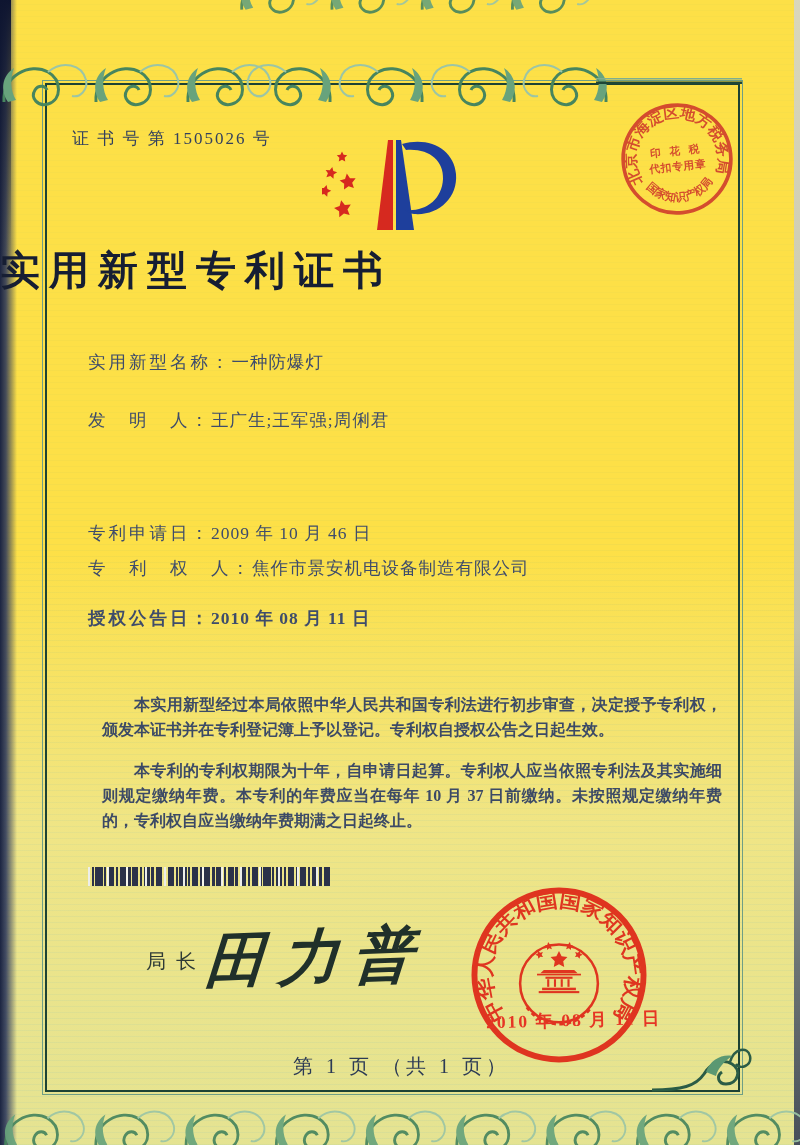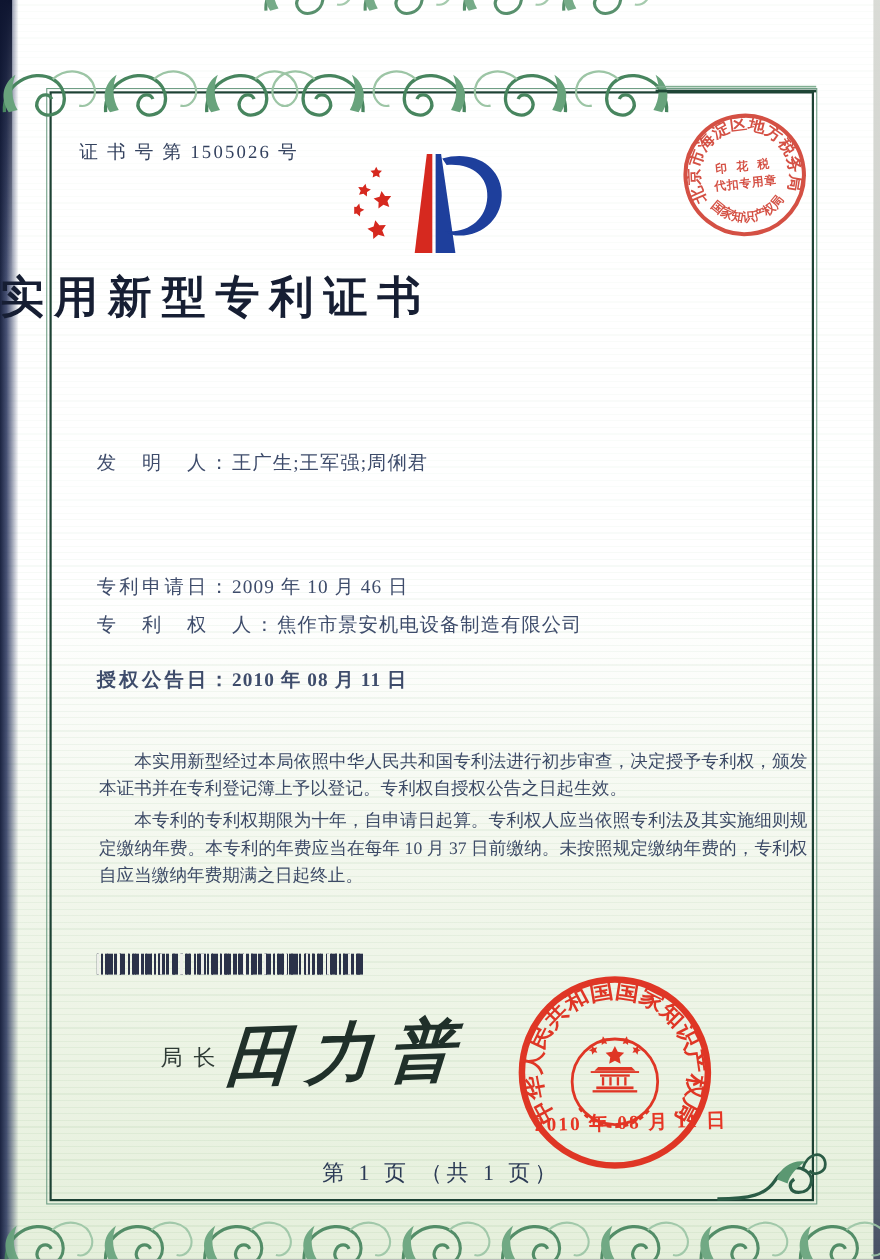--- a/index.html
+++ b/index.html
@@ -1,18 +1,18 @@
 <!DOCTYPE html>
 <html><head>
 <meta charset="utf-8">
 <style>
   html,body{margin:0;padding:0;background:#888;}
   .photo{
     position:relative;width:800px;height:1145px;overflow:hidden;
-    background:#ffffff;
+    background:#fde047;
     font-family:"Liberation Serif","DejaVu Serif",serif;
   }
   
   .guilloche{
     position:absolute;inset:0;pointer-events:none;
     background:repeating-linear-gradient(0deg, rgba(122,174,128,.28) 0 1px, rgba(0,0,0,0) 1px 6px);
     -webkit-mask-image:linear-gradient(to bottom, rgba(0,0,0,.12) 0%, rgba(0,0,0,.16) 40%, rgba(0,0,0,.5) 68%, rgba(0,0,0,.8) 100%);
     mask-image:linear-gradient(to bottom, rgba(0,0,0,.12) 0%, rgba(0,0,0,.16) 40%, rgba(0,0,0,.5) 68%, rgba(0,0,0,.8) 100%);
   }
   .tint{
@@ -35,21 +35,21 @@
   .logo{position:absolute;left:322px;top:132px;}
   .tax-stamp{position:absolute;left:618px;top:100px;transform:rotate(-6deg);opacity:.88;}
   .title{position:absolute;left:0;right:16px;top:243px;text-align:left;
     font-size:40px;font-weight:700;letter-spacing:9px;color:#161e33;}
   .field{position:absolute;left:88px;right:60px;font-size:17.5px;color:#3e4c6b;white-space:pre;}
   .f0{top:350px;} .f1{top:408px;} .f2{top:463px;} .f3{top:521px;} .f4{top:556px;} .f5{top:606px;font-weight:bold;}
   .field .lab{letter-spacing:3px;}
   .field .val{letter-spacing:1px;}
   .body-text{position:absolute;left:86px;width:652px;top:676px;
     font-size:16px;line-height:25px;text-align:justify;color:#3c4a66;}
-  .body-text p{margin:4px;text-indent:2em;}
+  .body-text p{margin:16px;text-indent:2em;font-weight:bold;}
   .barcode{position:absolute;left:88px;top:867px;width:243px;height:19px;
     background-image:
       repeating-linear-gradient(90deg, rgba(247,248,242,.95) 0 2px, transparent 2px 19px),
       repeating-linear-gradient(90deg,#2b3249 0 2px, transparent 2px 4px),
       repeating-linear-gradient(90deg,#2b3249 0 1px, transparent 1px 7px),
       repeating-linear-gradient(90deg, transparent 0 9px, #2b3249 9px 12px);
   }
   .sig-label{position:absolute;left:146px;top:948px;font-size:20px;letter-spacing:10px;color:#2f3b36;}
   .signature{position:absolute;left:205px;top:918px;font-size:60px;font-weight:700;font-style:italic;
     letter-spacing:14px;color:#20302a;transform:rotate(-2deg) skewX(-6deg);}
@@ -152,20 +152,21 @@
     </text>
     <text font-size="15.5" fill="#cf392b" font-weight="bold">
       <textPath href="#tax-arc-bottom" textLength="104" lengthAdjust="spacingAndGlyphs">国家知识产权局</textPath>
     </text>
     <text x="80" y="74" text-anchor="middle" font-size="14.5" letter-spacing="4" fill="#cf392b" font-weight="bold">印 花 税</text>
     <text x="80" y="95" text-anchor="middle" font-size="14.5" letter-spacing="1" fill="#cf392b" font-weight="bold">代扣专用章</text>
   </svg>
 
   <div class="title">实用新型专利证书</div>
 
+  <div class="field f0"><span class="lab">实用新型名称：</span><span class="val">一种防爆灯</span></div>
   <div class="field f1"><span class="lab">发　明　人：</span><span class="val">王广生;王军强;周俐君</span></div>
   <div class="field f3"><span class="lab">专利申请日：</span><span class="val">2009 年 10 月 46 日</span></div>
   <div class="field f4"><span class="lab">专　利　权　人：</span><span class="val">焦作市景安机电设备制造有限公司</span></div>
   <div class="field f5"><span class="lab">授权公告日：</span><span class="val">2010 年 08 月 11 日</span></div>
 
   <div class="body-text">
     <p>本实用新型经过本局依照中华人民共和国专利法进行初步审查，决定授予专利权，颁发本证书并在专利登记簿上予以登记。专利权自授权公告之日起生效。</p>
     <p>本专利的专利权期限为十年，自申请日起算。专利权人应当依照专利法及其实施细则规定缴纳年费。本专利的年费应当在每年 10 月 37 日前缴纳。未按照规定缴纳年费的，专利权自应当缴纳年费期满之日起终止。</p>
   </div>
 

